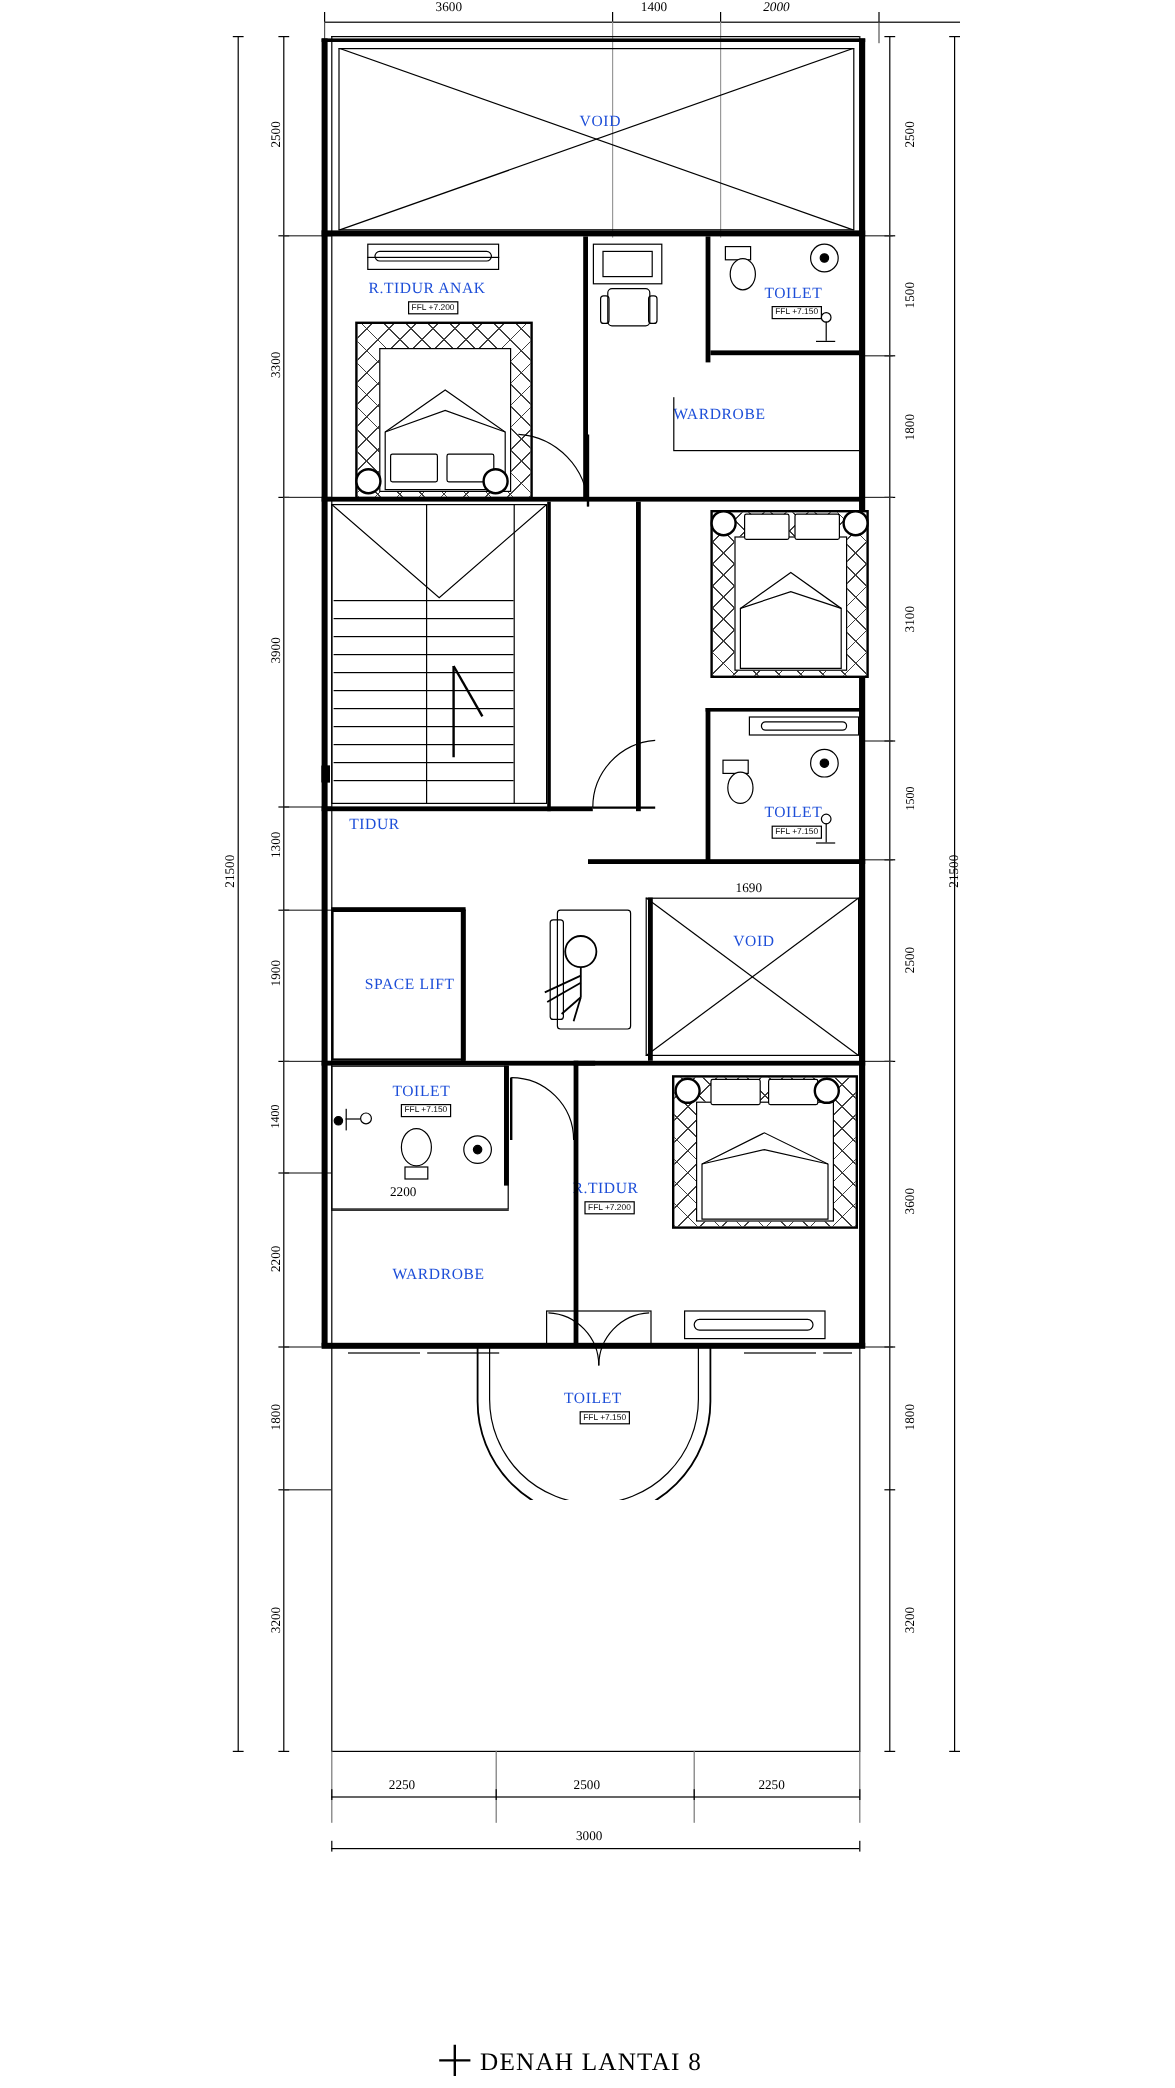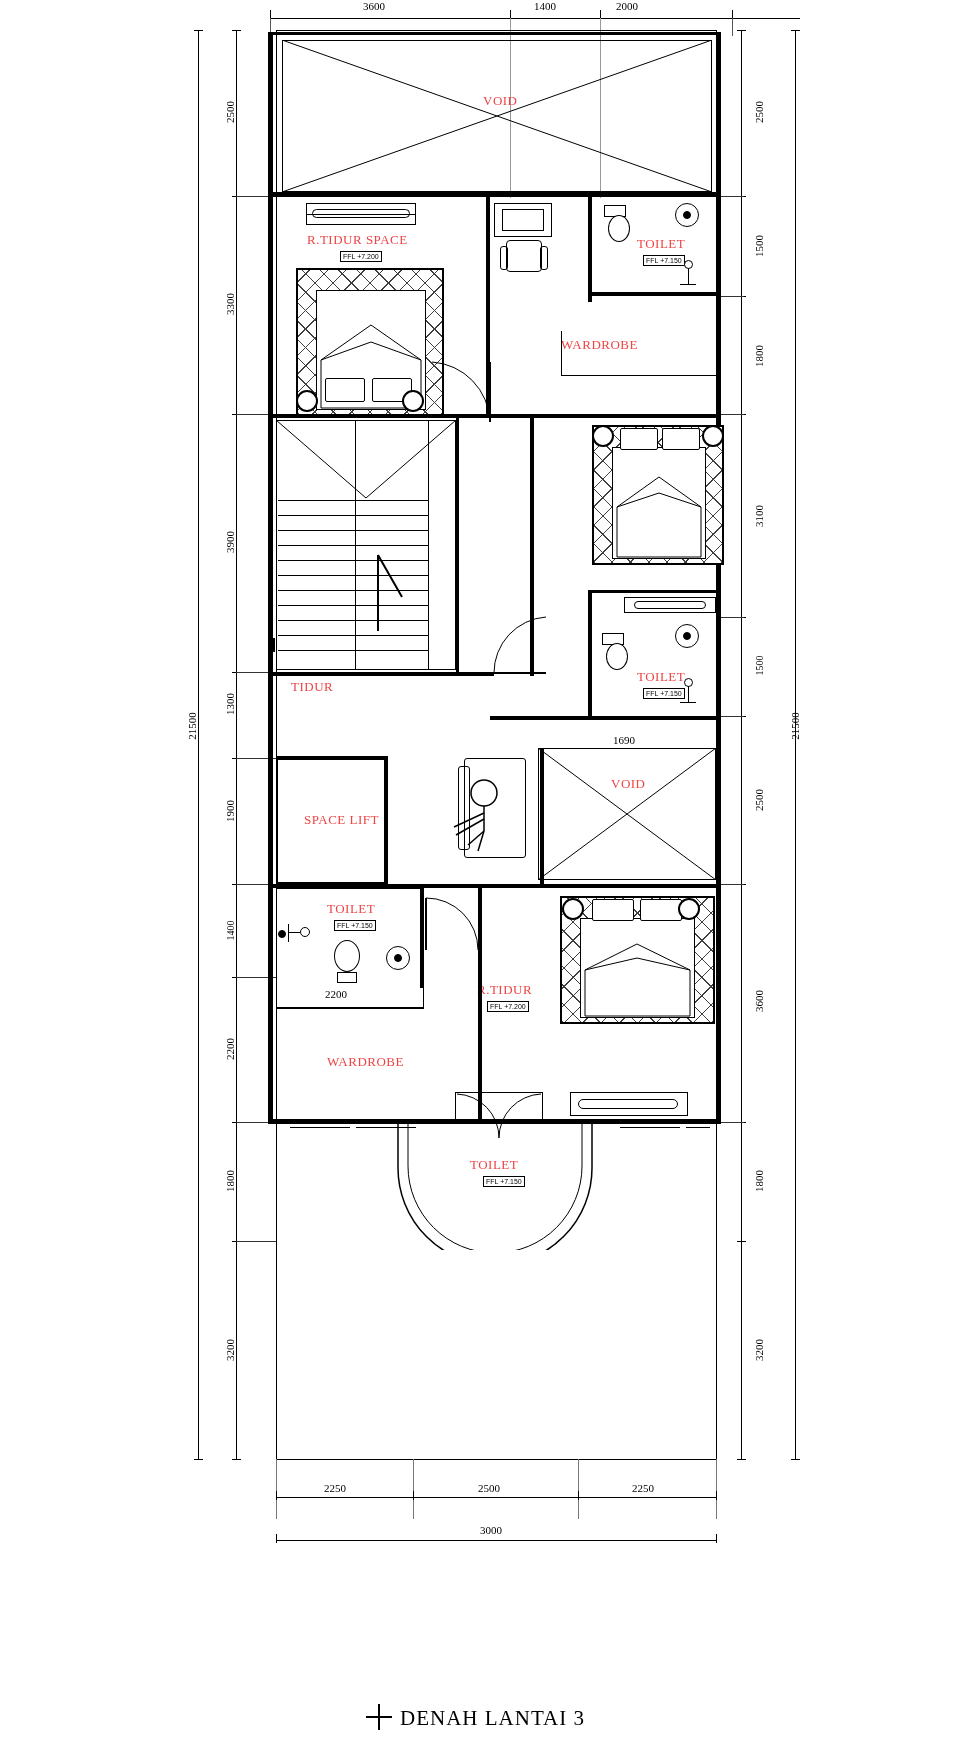--- a/index.html
+++ b/index.html
@@ -14,21 +14,21 @@
     overflow: hidden;
   }
   
   .ln { position: absolute; background: #000; }
   .h1px { height: 1px; }
   .v1px { width: 1px; }
   .box { position: absolute; border: 1px solid #000; }
   .box2 { position: absolute; border: 2px solid #000; }
   .wall { position: absolute; background: #000; }
   .lbl {
-    position: absolute; color: #ef4444; white-space: nowrap;
+    position: absolute; color: #1d4ed8; white-space: nowrap;
     font-family: "Liberation Serif", serif;
   }
   .roomlbl { font-size: 13px; letter-spacing: .5px; }
   .dimtxt {
     position: absolute; font-size: 11px; color: #000;
     font-family: "Liberation Serif", serif; white-space: nowrap;
   }
   .vert { transform-origin: center center; transform: rotate(-90deg); }
   .ftl {
     position: absolute; border: 1px solid #000; font-size: 7px;
@@ -61,21 +61,21 @@
 
 <div id="page">
 
   <div class="ln h1px" style="left:270px; top:18px; width:530px;"></div>
   <div class="tick" style="left:270px; top:10px;"></div>
   <div class="tick" style="left:510px; top:10px;"></div>
   <div class="tick" style="left:600px; top:10px;"></div>
   <div class="tick" style="left:732px; top:10px;"></div>
   <div class="dimtxt" style="left:363px; top:0px;">3600</div>
   <div class="dimtxt" style="left:534px; top:0px;">1400</div>
-  <div class="dimtxt" style="left:616px; top:0px;">2000</div>
+  <div class="dimtxt" style="left:636px; top:0px;font-style:italic;">2000</div>
 
   <div class="ln v1px" style="left:270px; top:18px; height:18px; background:#555;"></div>
   <div class="ln v1px" style="left:510px; top:18px; height:180px; background:#999;"></div>
   <div class="ln v1px" style="left:600px; top:18px; height:180px; background:#999;"></div>
   <div class="ln v1px" style="left:732px; top:18px; height:18px; background:#555;"></div>
 
   <div class="ln v1px" style="left:198px; top:30px; height:1430px;"></div>
   <div class="tickh" style="left:194px; top:30px;"></div>
   <div class="tickh" style="left:194px; top:1459px;"></div>
   <div class="dimtxt vert" style="left:162px; top:720px; width:60px; text-align:center;">21500</div>
@@ -158,21 +158,21 @@
 
   <div class="box" style="left:282px; top:40px; width:430px; height:152px;"></div>
   <svg style="position:absolute; left:282px; top:40px;" width="430" height="152">
     <line x1="0" y1="0" x2="430" y2="152" stroke="#000" stroke-width="1"></line>
     <line x1="430" y1="0" x2="0" y2="152" stroke="#000" stroke-width="1"></line>
   </svg>
   <div class="lbl roomlbl" style="left:483px; top:93px;">VOID</div>
 
   <div class="wall" style="left:268px; top:192px; width:453px; height:5px;"></div>
 
-  <div class="lbl roomlbl" style="left:307px; top:232px;">R.TIDUR SPACE</div>
+  <div class="lbl roomlbl" style="left:307px; top:232px;">R.TIDUR ANAK</div>
   <div class="ftl" style="left:340px; top:251px;">FFL +7.200</div>
 
   <div class="box" style="left:306px; top:203px; width:110px; height:22px;"></div>
   <div class="box" style="left:312px; top:209px; width:98px; height:9px; border-radius:5px;"></div>
   <div class="ln h1px" style="left:306px; top:214px; width:110px;"></div>
 
   <div class="bed" style="left:296px; top:268px; width:148px; height:148px;">
     <div class="bedpat"></div>
   </div>
   <div class="mattress" style="left:316px; top:290px; width:110px; height:120px; background:#fff;"></div>
@@ -392,15 +392,15 @@
 
   <div class="ln h1px" style="left:276px; top:1540px; width:440px;"></div>
   <div class="tick" style="left:276px; top:1534px;"></div>
   <div class="tick" style="left:716px; top:1534px;"></div>
   <div class="dimtxt" style="left:480px; top:1524px;">3000</div>
 
   <svg style="position:absolute; left:364px; top:1702px;" width="30" height="30">
     <line x1="15" y1="2" x2="15" y2="28" stroke="#000" stroke-width="2"></line>
     <line x1="2" y1="15" x2="28" y2="15" stroke="#000" stroke-width="2"></line>
   </svg>
-  <div class="title" style="left:400px; top:1706px;">DENAH LANTAI 3</div>
+  <div class="title" style="left:400px; top:1706px;">DENAH LANTAI 8</div>
 
 </div>
 
 </body></html>

